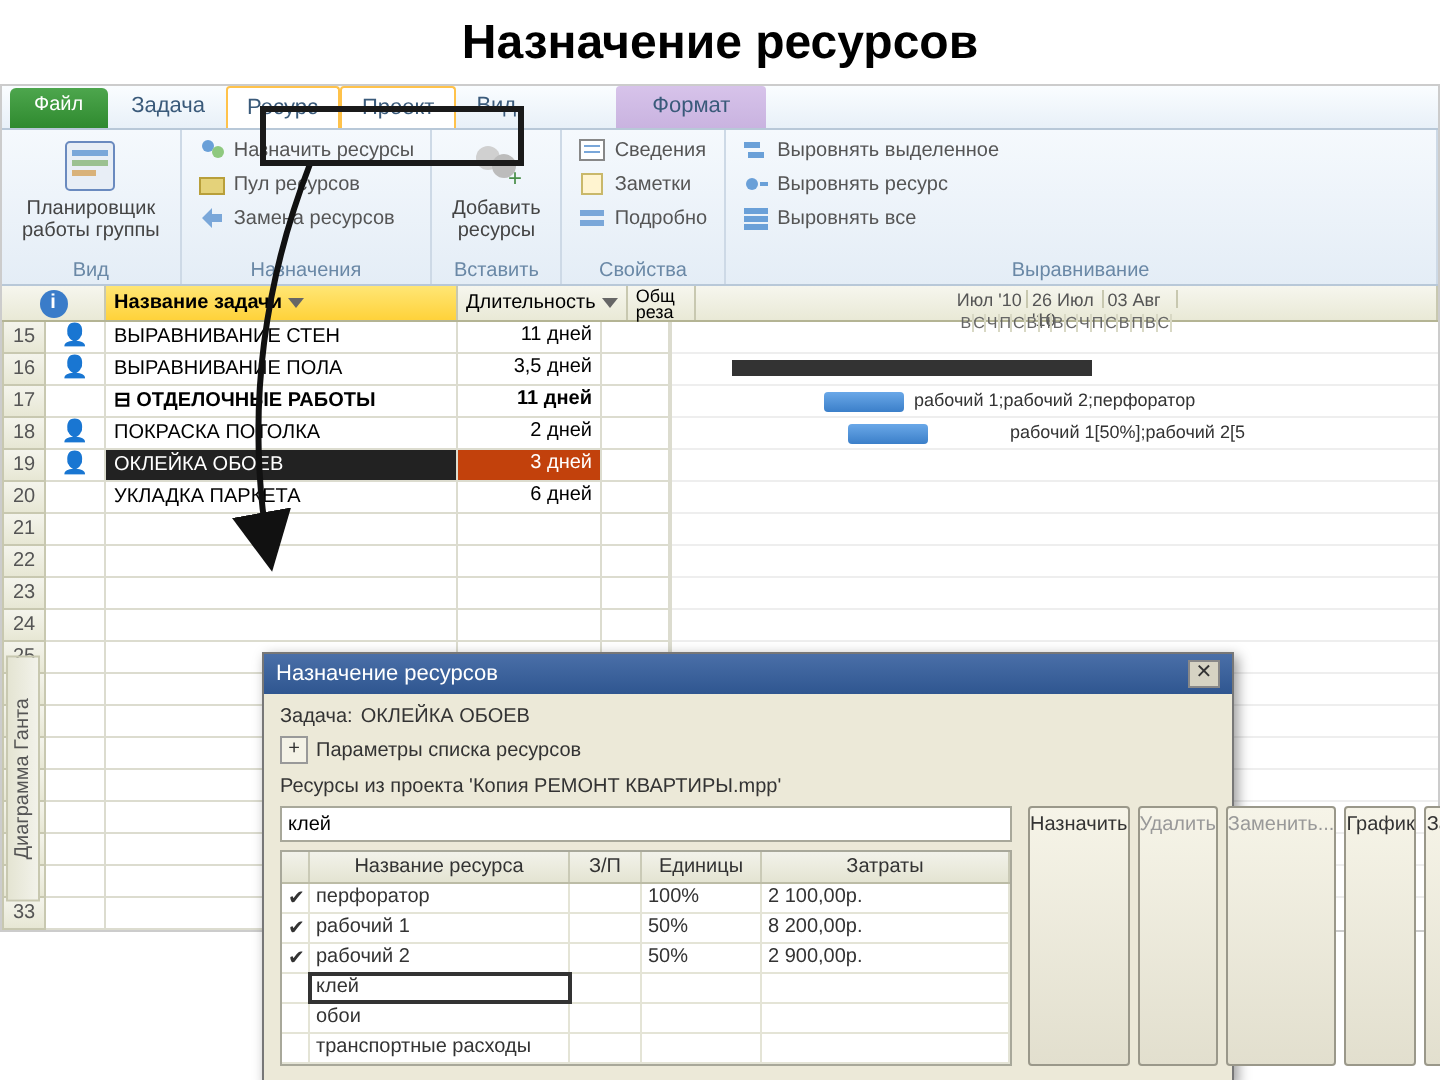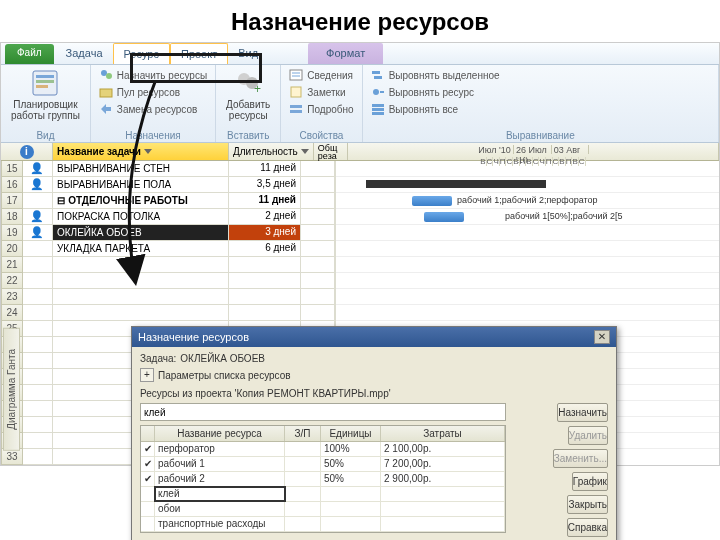--- a/index.html
+++ b/index.html
@@ -68,21 +68,21 @@
   .search-row { display:flex; gap:4px; margin-bottom:4px; align-items:center;}
   .search-input { flex:1; border:1px solid #a8a89a; background:#fff; height:18px; padding:1px 3px; font-size:10px;}
   .innergrid { border:1px solid #a8a89a; background:#fff; }
   .innergrid-hdr { display:flex; background:linear-gradient(#f2f2ea,#e4e4d2); border-bottom:1px solid #bcbca6; }
   .innergrid-hdr > div { border-right:1px solid #cacab6; padding:2px 3px; font-size:10px;text-align:center;}
   .ig-col1 { width:14px; } .ig-col2 { flex:0 0 130px;} .ig-col3{flex:0 0 36px;} .ig-col4{flex:0 0 60px;} .ig-col5{flex:1;}
   .innergrid-row { display:flex; border-bottom:1px solid #e4e4d6; height:15px;}
   .innergrid-row > div { border-right:1px solid #e4e4d6; padding:1px 3px; font-size:10px; overflow:hidden; white-space:nowrap;}
   .chk { font-size:10px; color:#333; }
   .editcell { outline:2px solid #333; outline-offset:-1px; background:#fff;}
-  .dlg-btns { display:flex; flex-direction:column; gap:4px; width:94px;align-items:flex-end; }
+  .dlg-btns { display:flex; flex-direction:row; gap:4px; width:94px; }
   .dlg-btn { border:1px solid #9a988a; background:linear-gradient(#f6f4e8,#e2dfce); padding:3px 0; text-align:center; font-size:10px; border-radius:2px; }
   .dlg-btn.disabled { color:#999; }
   
   .callout { position:absolute; left:130px; top:53px; width:132px; height:30px; border:3px solid #1a1a1a; background:transparent; z-index:50;}
   .arrow-svg { position:absolute; left:115px; top:80px; z-index:49; pointer-events:none;}
   
   svg { display:block; }
   .info-i { width:14px;height:14px;border-radius:50%;background:#3a7cc9;color:#fff;font-weight:bold;font-size:10px;text-align:center;line-height:14px;}
 </style>
 </head>
@@ -445,21 +445,21 @@
                   <div class="ig-col2">перфоратор</div>
                   <div class="ig-col3"></div>
                   <div class="ig-col4">100%</div>
                   <div class="ig-col5">2 100,00р.</div>
                 </div>
                 <div class="innergrid-row">
                   <div class="ig-col1 chk">✔</div>
                   <div class="ig-col2">рабочий 1</div>
                   <div class="ig-col3"></div>
                   <div class="ig-col4">50%</div>
-                  <div class="ig-col5">7 200,00р.</div>
+                  <div class="ig-col5">8 200,00р.</div>
                 </div>
                 <div class="innergrid-row">
                   <div class="ig-col1 chk">✔</div>
                   <div class="ig-col2">рабочий 2</div>
                   <div class="ig-col3"></div>
                   <div class="ig-col4">50%</div>
                   <div class="ig-col5">2 900,00р.</div>
                 </div>
                 <div class="innergrid-row">
                   <div class="ig-col1 chk"></div>

